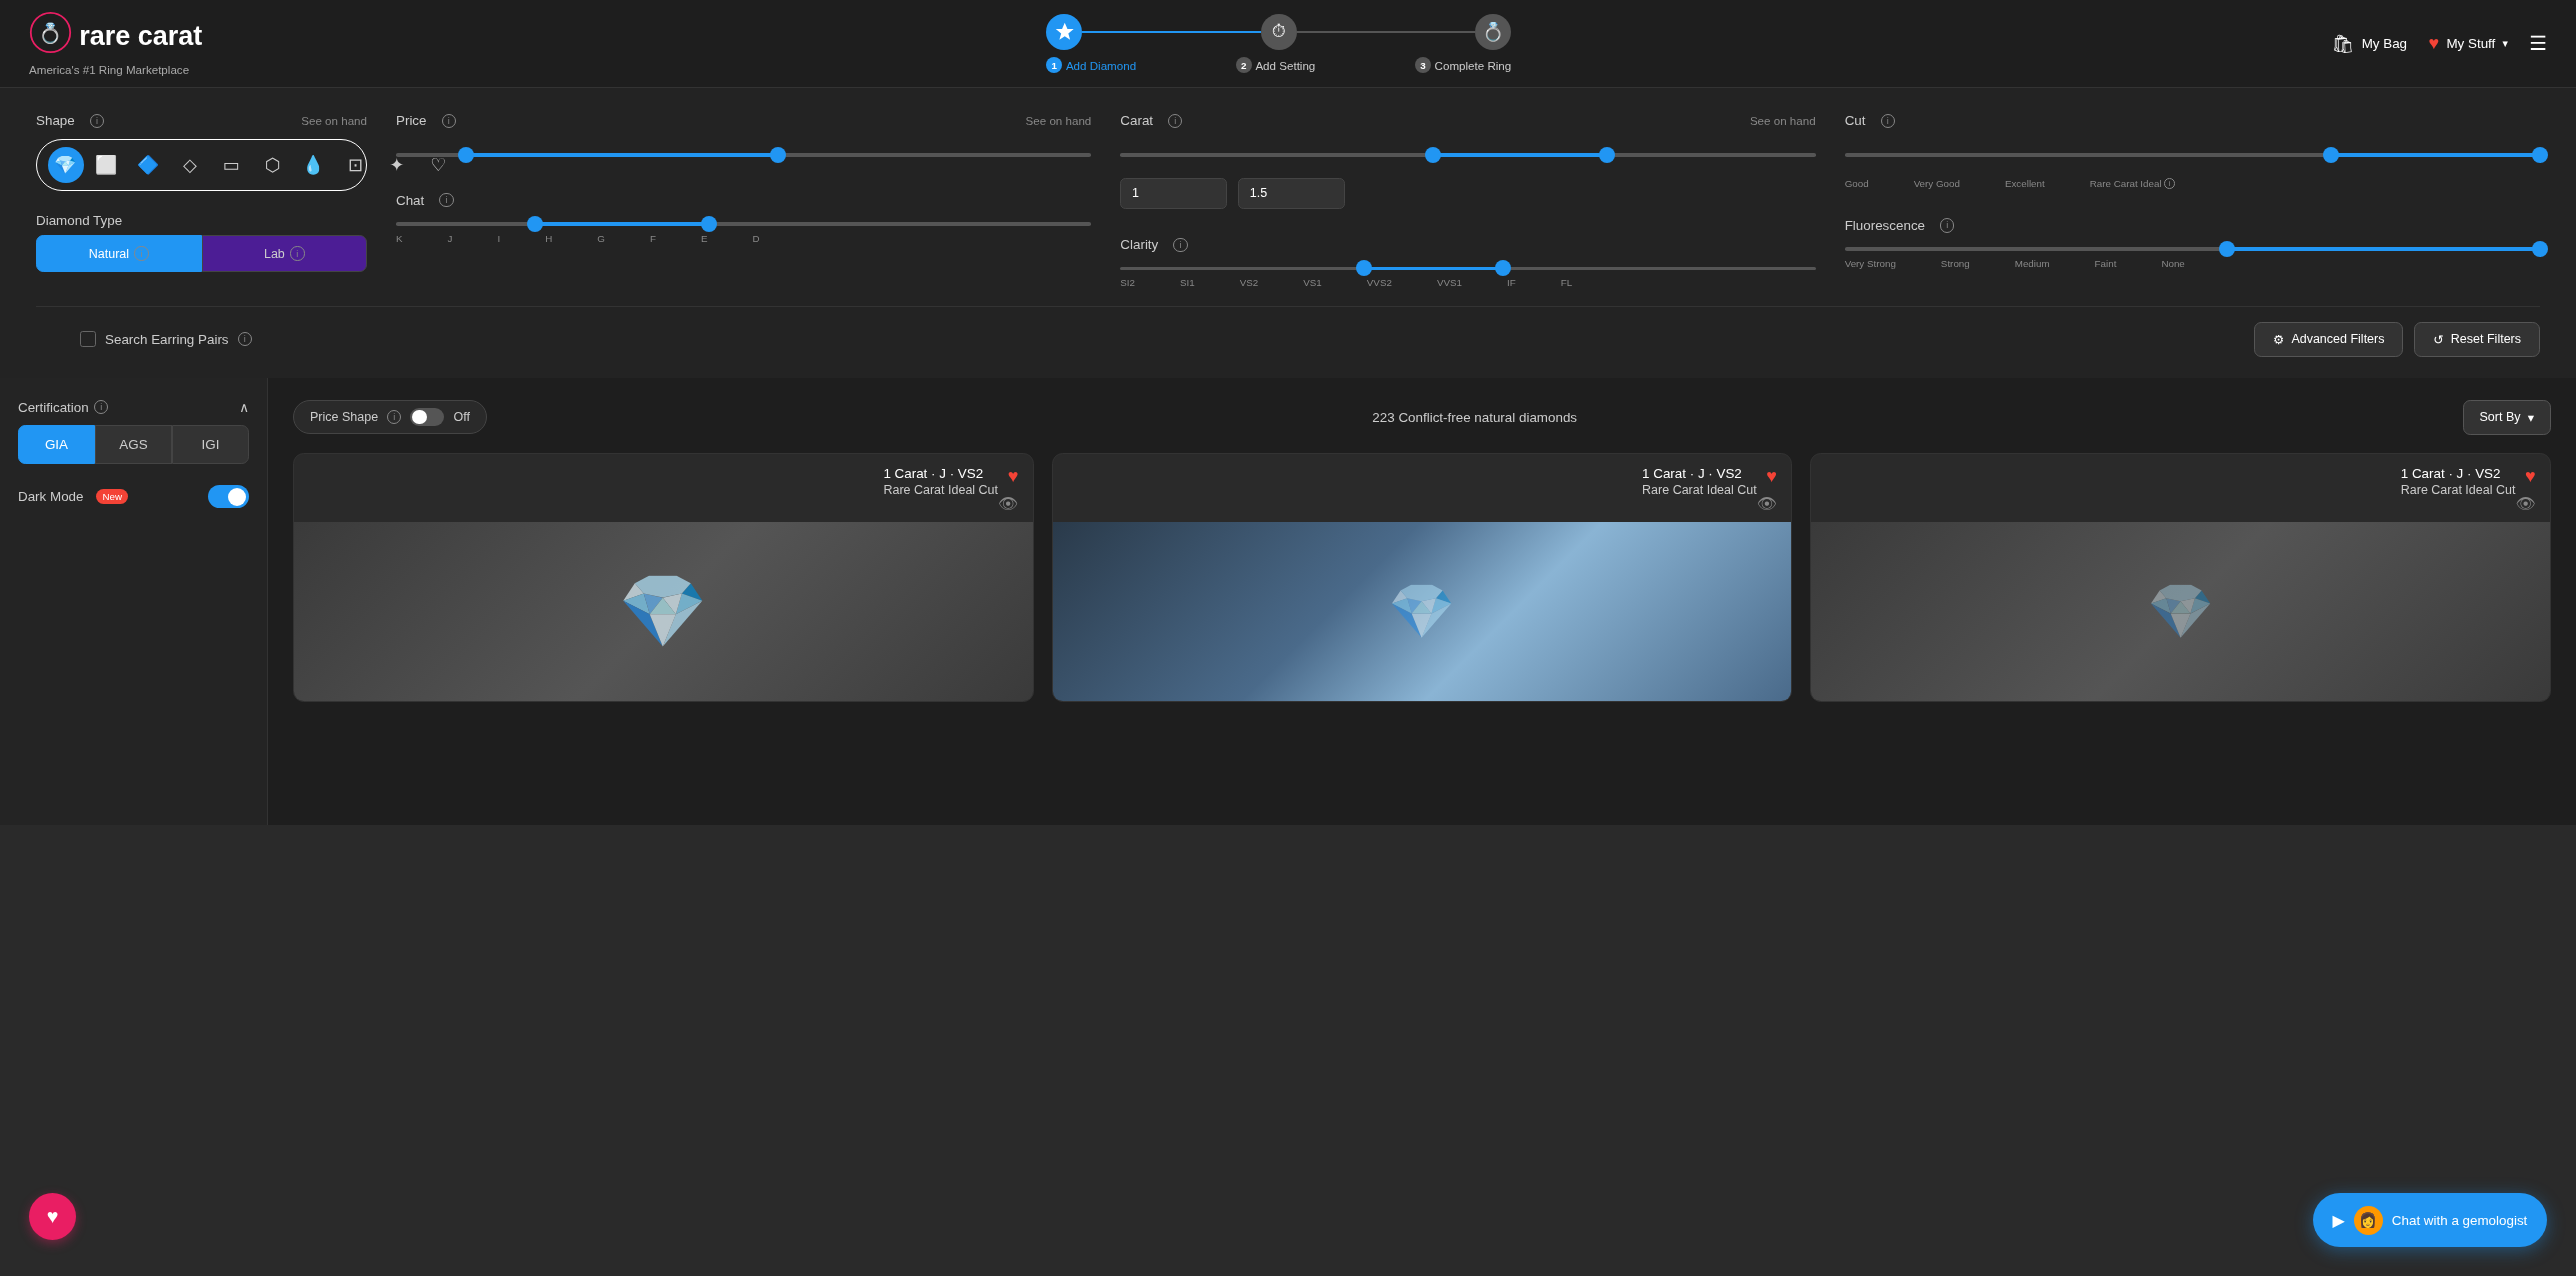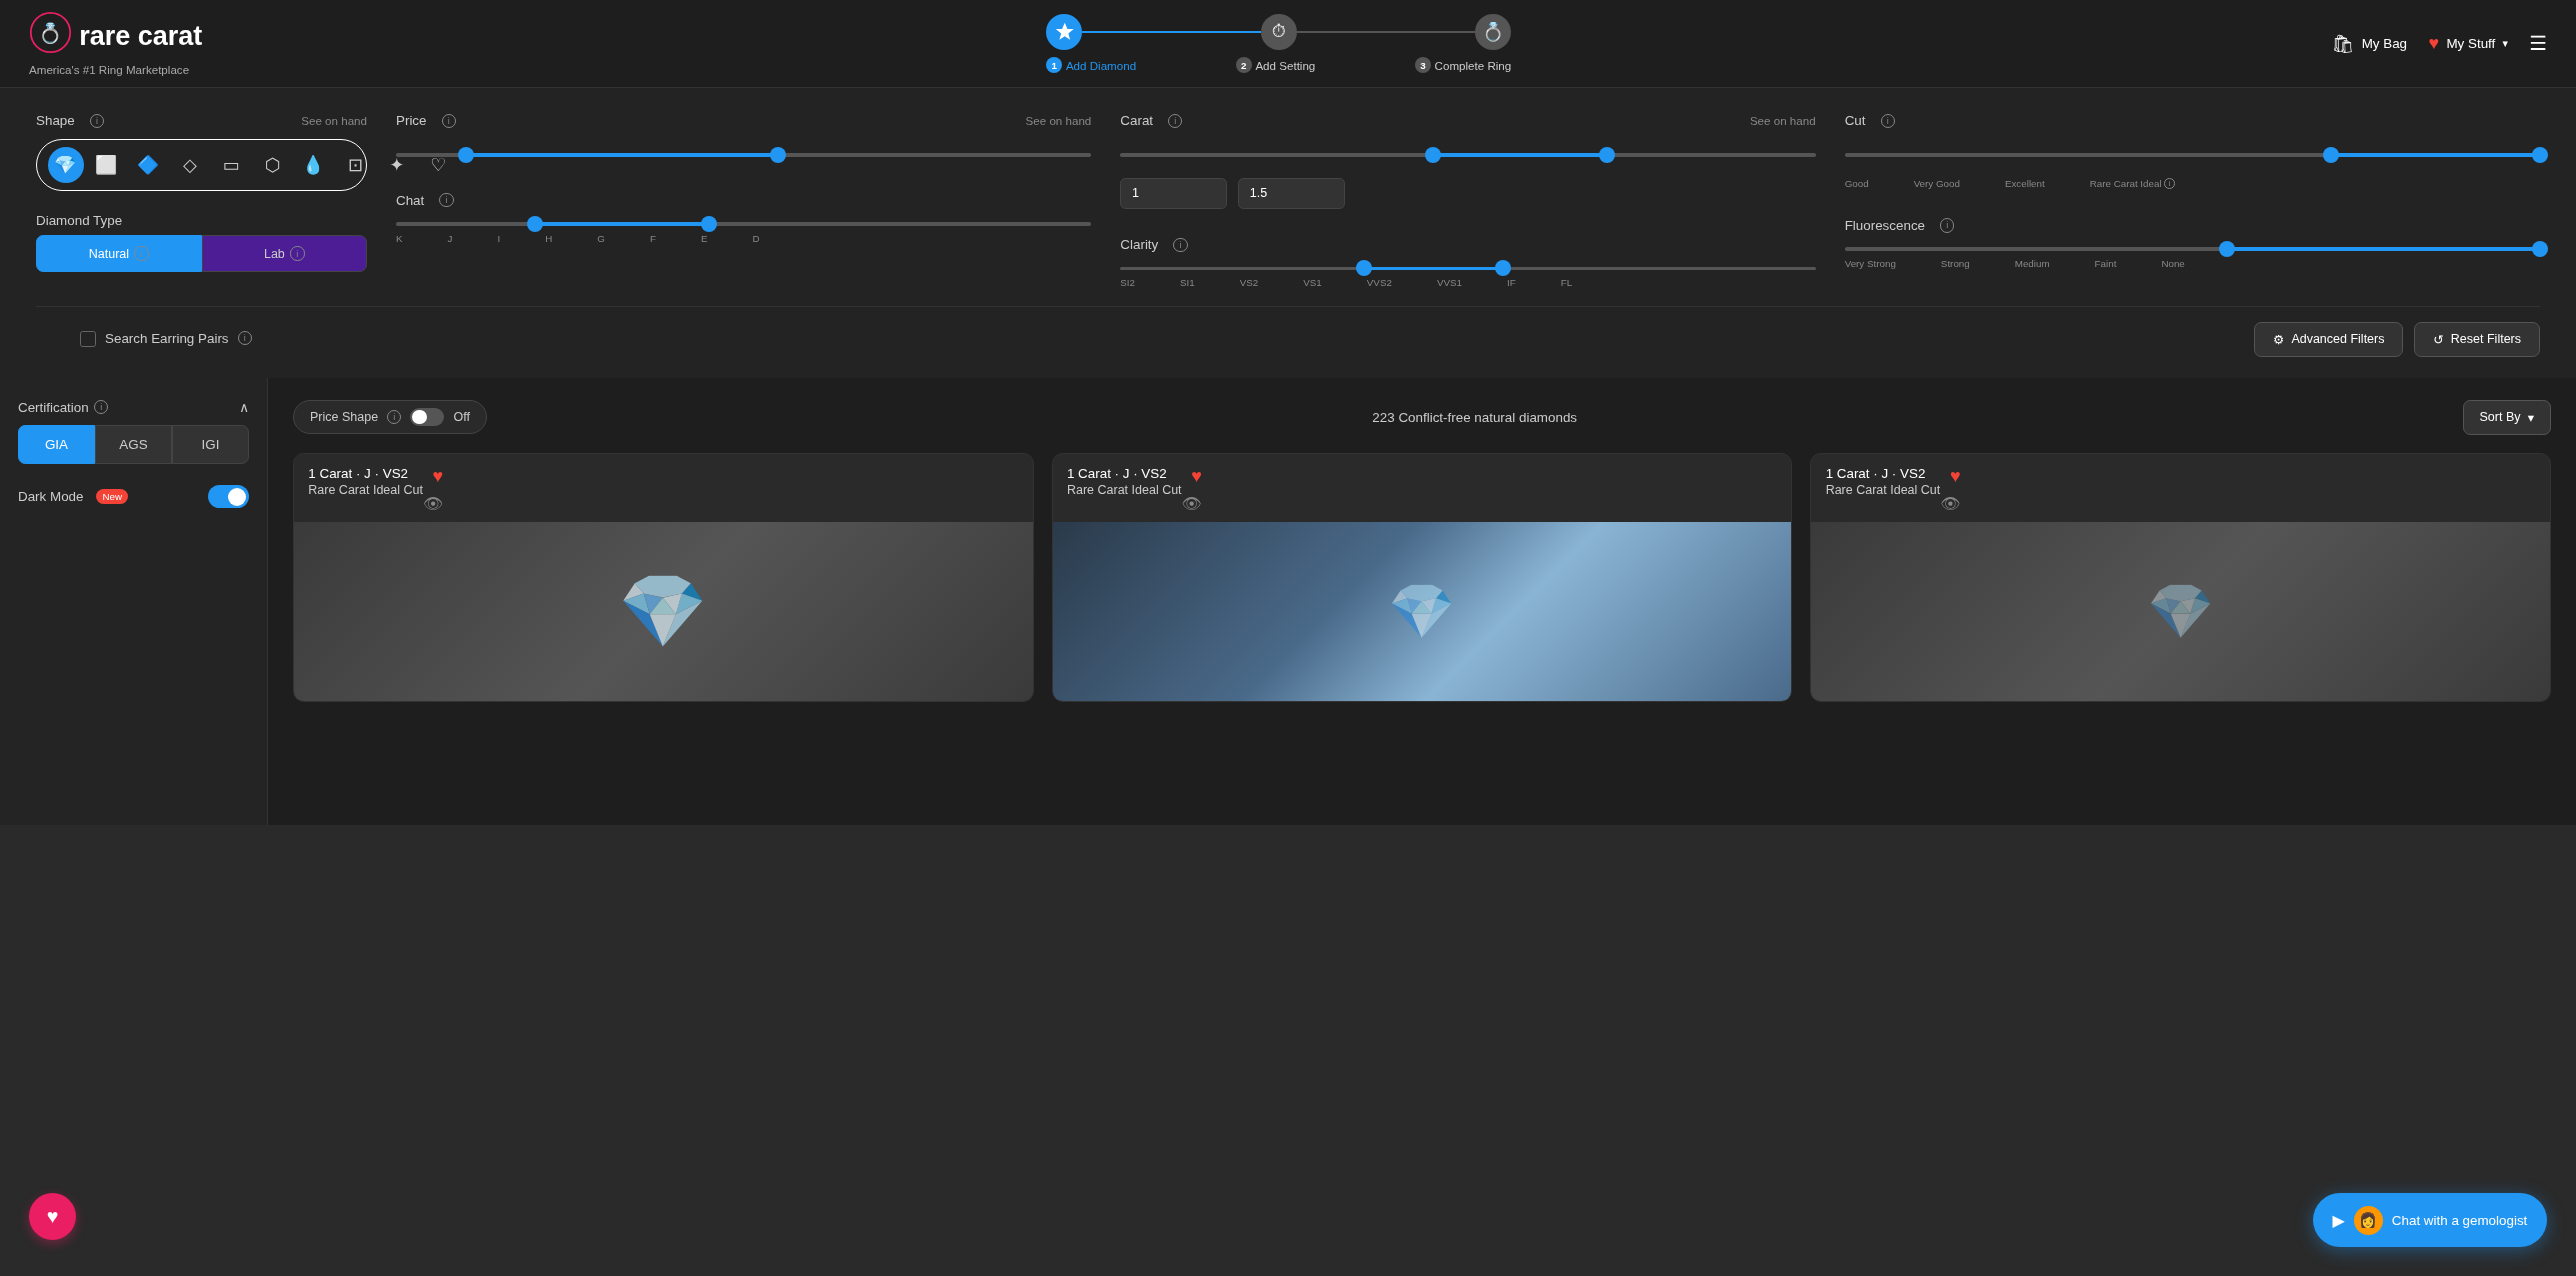--- a/index.html
+++ b/index.html
@@ -260,21 +260,21 @@
     
     .filter-bottom {
       display: flex;
       align-items: center;
       margin-top: 18px;
       padding-top: 14.3px;
       border-top: 0.9px solid #333;
     }
     .earring-check {
       display: flex;
-      align-items: flex-start;
+      align-items: center;
       gap: 9px;
       font-size: 13.4px;
       color: #ccc;
       padding-left: 44px;
     }
     .checkbox {
       width: 16px;
       height: 16px;
       border: 1.8px solid #666;
       border-radius: 2.7px;
@@ -464,21 +464,21 @@
     .card {
       background: #2a2a2a;
       border-radius: 10.7px;
       overflow: hidden;
       border: 0.9px solid #333;
     }
     .card-header {
       padding: 12.5px 14.3px 9px;
       display: flex;
       align-items: flex-start;
-      justify-content: flex-start;
+      justify-content: flex-end;
     }
     .card-title {
       font-size: 13.4px;
       color: #fff;
       font-weight: 500;
     }
     .card-subtitle {
       font-size: 12.5px;
       color: #ccc;
       margin-top: 1.8px;

